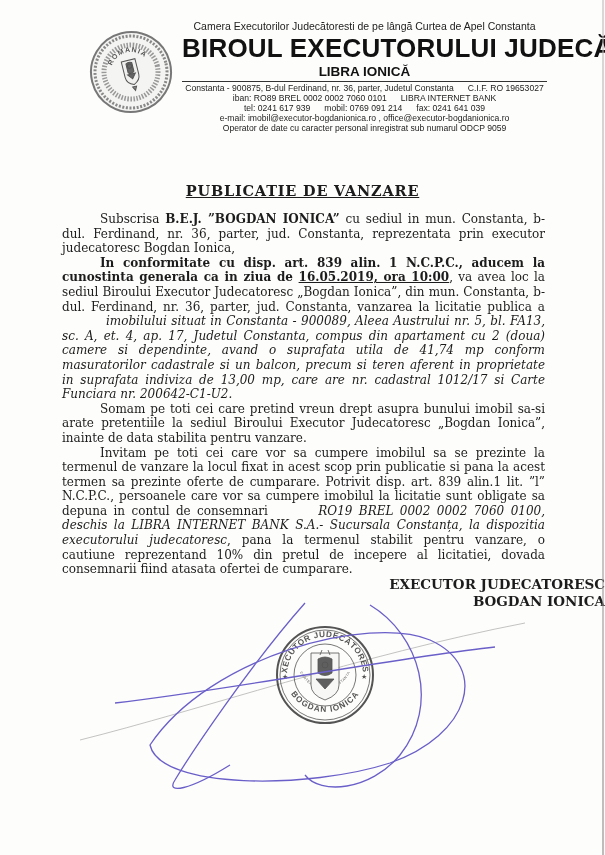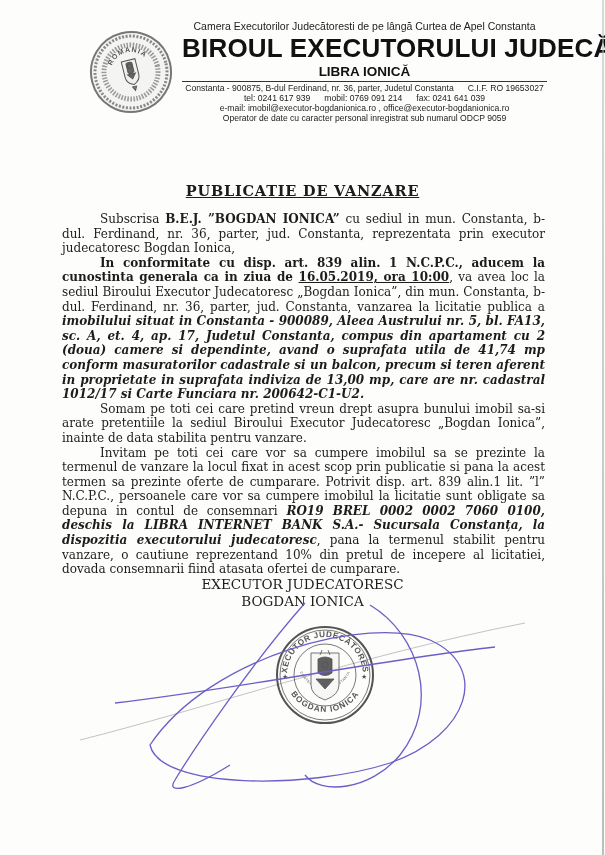--- a/index.html
+++ b/index.html
@@ -27,26 +27,26 @@
   
   .doc-title{position:absolute;top:182px;left:0;width:100%;text-align:center;
     font-weight:bold;font-size:14.5px;letter-spacing:.8px;
     text-decoration:underline;}
 
   
   .body-text{position:absolute;top:212px;left:62px;width:483px;
     font-size:12px;line-height:14.6px;text-align:justify;}
   .para{margin:0;text-indent:38px;}
   .b{font-weight:bold;}
-  .bi{font-weight:bold;font-style:italic;}
+  .bi{font-weight:normal;font-style:italic;margin-left:44px;}
   .bu{font-weight:bold;text-decoration:underline;}
 
   
-  .sig-block{position:absolute;top:576px;left:0;width:100%;text-align:center;
-    font-weight:normal;font-size:13.5px;line-height:16.5px;}
+  .sig-block{position:absolute;top:576px;left:0;width:100%;text-align:right;
+    font-weight:bold;font-size:13.5px;line-height:16.5px;}
 
   
   .stamp-wrap{position:absolute;left:70px;top:595px;width:470px;height:215px;}
   .stamp-wrap svg{position:absolute;left:0;top:0;}
 </style>
 </head>
 <body>
 
 <div class="page">
 
@@ -72,20 +72,21 @@
         </g>
       </g>
     </svg>
 
     <div class="lh-text">
       <div class="camera-line">Camera Executorilor Judecătoresti de pe lângă Curtea de Apel Constanta</div>
       <div class="office-name">BIROUL EXECUTORULUI JUDECĂTORESC</div>
       <div class="executor-name">LIBRA IONICĂ</div>
       <hr class="lh-rule">
       <div class="lh-small"><span>Constanta - 900875, B-dul Ferdinand, nr. 36, parter, Judetul Constanta</span><span class="gap"></span><span>C.I.F. RO 19653027</span></div>
+      <div class="lh-small"><span>iban: RO89 BREL 0002 0002 7060 0101</span><span class="gap"></span><span>LIBRA INTERNET BANK</span></div>
       <div class="lh-small"><span>tel: 0241 617 939</span><span class="gap"></span><span>mobil: 0769 091 214</span><span class="gap"></span><span>fax: 0241 641 039</span></div>
       <div class="lh-small">e-mail: imobil@executor-bogdanionica.ro ,   office@executor-bogdanionica.ro</div>
       <div class="lh-small">Operator de date cu caracter personal inregistrat sub numarul ODCP 9059</div>
     </div>
   </div>
 
   <div class="doc-title">PUBLICATIE DE VANZARE</div>
 
   <div class="body-text">
 

